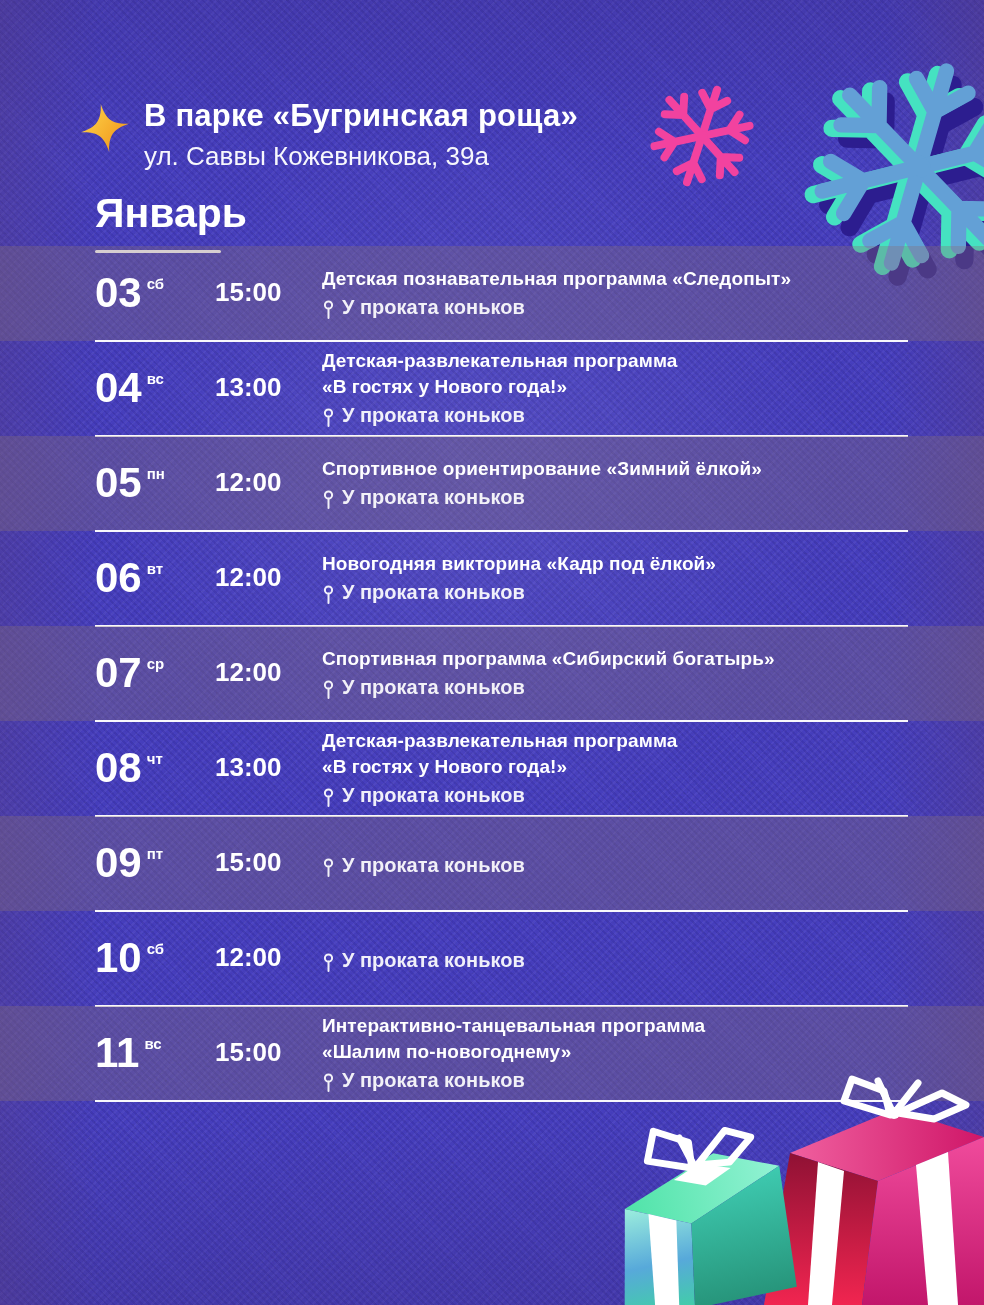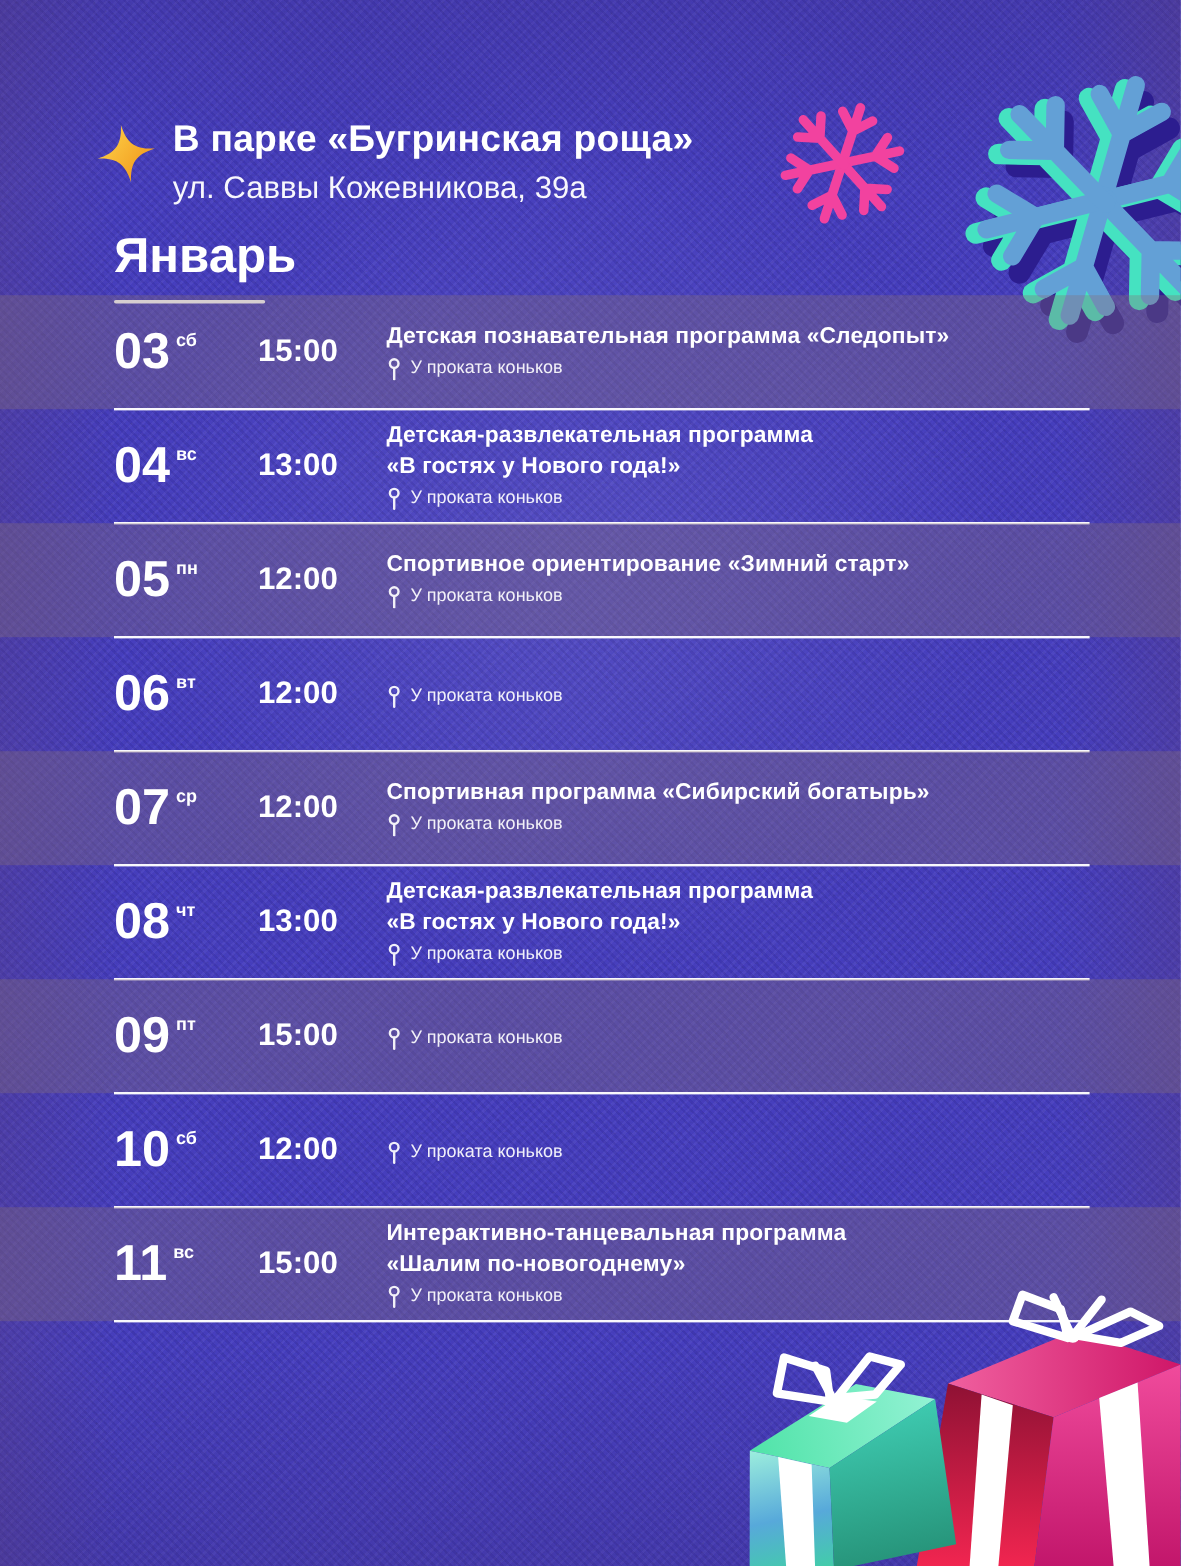--- a/index.html
+++ b/index.html
@@ -32,21 +32,21 @@
   .row{position:relative;display:flex;align-items:center;min-height:95px;
        padding:6px 76px 8px 95px;box-sizing:border-box;}
   .row.striped{background:rgba(134,112,118,.34);}
   .divider{position:absolute;left:95px;right:76px;bottom:-1px;height:2px;background:rgba(255,255,255,.96);}
   .c-date{width:112px;display:flex;align-items:flex-start;flex:0 0 auto;}
   .e-date{font-size:42px;font-weight:700;line-height:1;}
   .e-day{font-size:15px;font-weight:700;margin-left:5px;margin-top:3px;}
   .c-time{width:115px;flex:0 0 auto;font-size:26px;font-weight:700;box-sizing:border-box;padding-left:8px;}
   .c-info{flex:1;min-width:0;}
   .e-title{font-size:19px;font-weight:700;line-height:1.32;white-space:pre-line;letter-spacing:.1px;}
-  .e-loc{margin-top:5px;display:flex;align-items:flex-start;gap:7px;font-size:15px;font-weight:400;opacity:.92;}
+  .e-loc{margin-top:5px;display:flex;align-items:flex-end;gap:7px;font-size:20px;font-weight:700;opacity:.92;}
   .pin{width:13px;height:19px;flex:0 0 auto;}
   .gifts{position:absolute;right:0;bottom:0;width:390px;height:230px;}
 </style>
 </head>
 <body>
 
 <svg width="0" height="0" style="position:absolute" aria-hidden="true">
   <defs>
     <g id="spoke">
       <path d="M0 2 L0 -52 M0 -30 L-14 -44 M0 -30 L14 -44" fill="none" stroke-linecap="round"></path>
@@ -161,38 +161,39 @@
     </div>
     <div class="divider"></div>
   </div>
     <div class="row striped">
     <div class="c-date">
       <span class="e-date">05</span>
       <span class="e-day">пн</span>
     </div>
     <div class="c-time e-time">12:00</div>
     <div class="c-info">
-      <div class="e-title">Спортивное ориентирование «Зимний старт»</div>
+      <div class="e-title">Спортивное ориентирование «Зимний ёлкой»</div>
       <div class="e-loc">
         <svg class="pin" viewBox="0 0 13 19">
           <circle cx="6.5" cy="5" r="3.6" fill="none" stroke="#ffffff" stroke-width="2"></circle>
           <line x1="6.5" y1="8.8" x2="6.5" y2="18" stroke="#ffffff" stroke-width="2" stroke-linecap="round"></line>
         </svg>
         <span class="e-loctext">У проката коньков</span>
       </div>
     </div>
     <div class="divider"></div>
   </div>
     <div class="row">
     <div class="c-date">
       <span class="e-date">06</span>
       <span class="e-day">вт</span>
     </div>
     <div class="c-time e-time">12:00</div>
     <div class="c-info">
+      <div class="e-title">Новогодняя викторина «Кадр под ёлкой»</div>
       <div class="e-loc">
         <svg class="pin" viewBox="0 0 13 19">
           <circle cx="6.5" cy="5" r="3.6" fill="none" stroke="#ffffff" stroke-width="2"></circle>
           <line x1="6.5" y1="8.8" x2="6.5" y2="18" stroke="#ffffff" stroke-width="2" stroke-linecap="round"></line>
         </svg>
         <span class="e-loctext">У проката коньков</span>
       </div>
     </div>
     <div class="divider"></div>
   </div>

